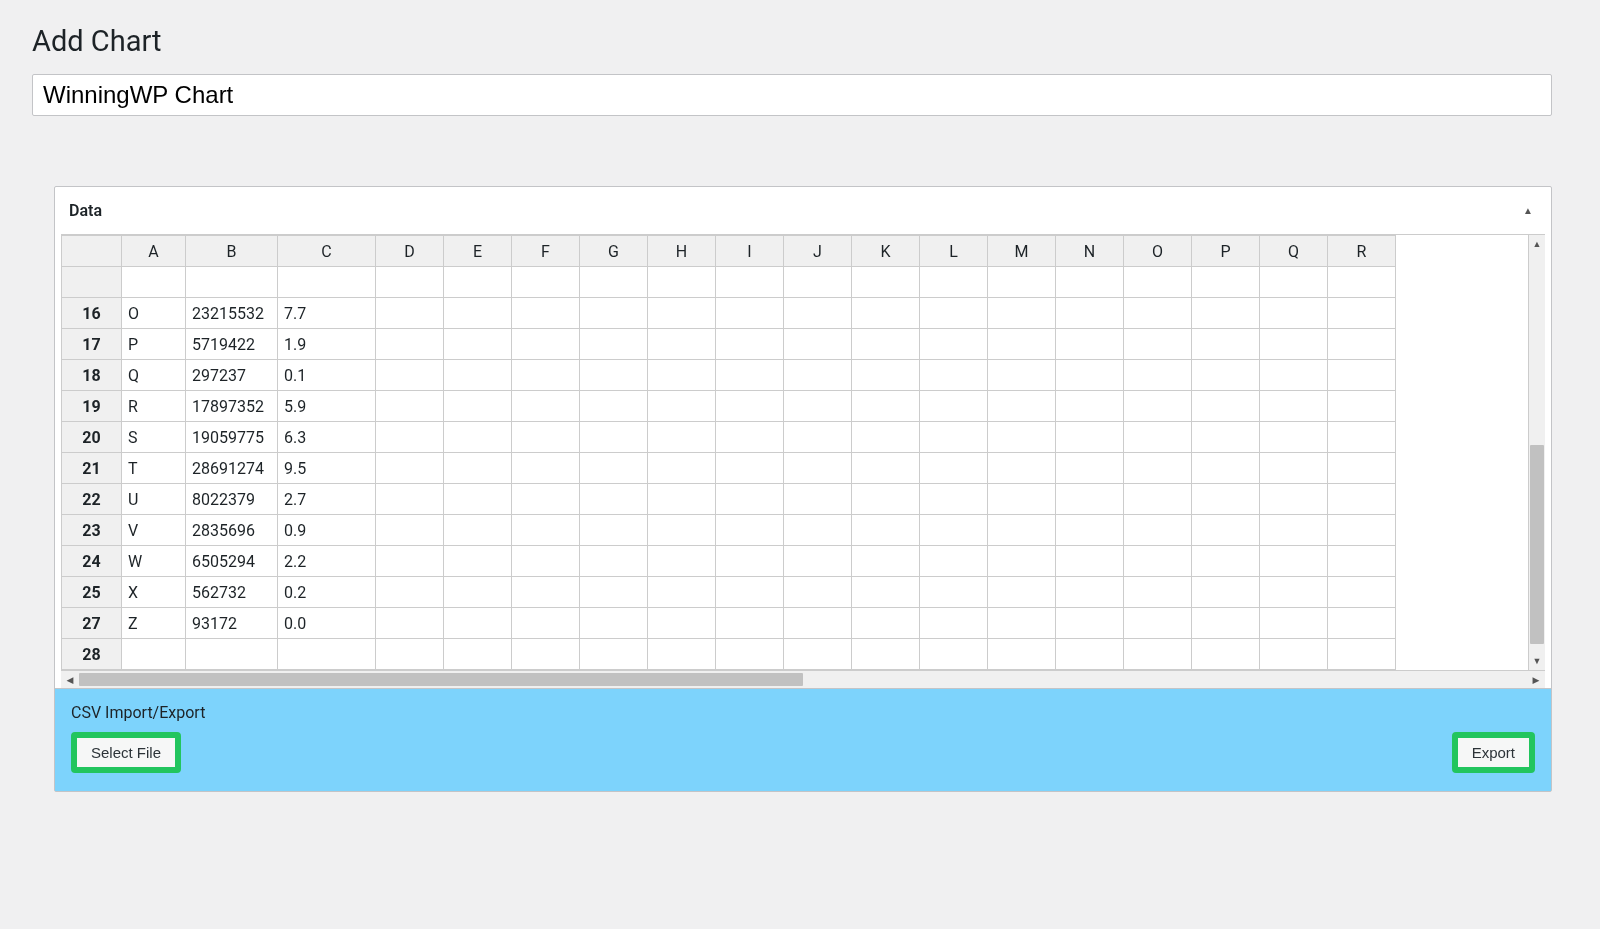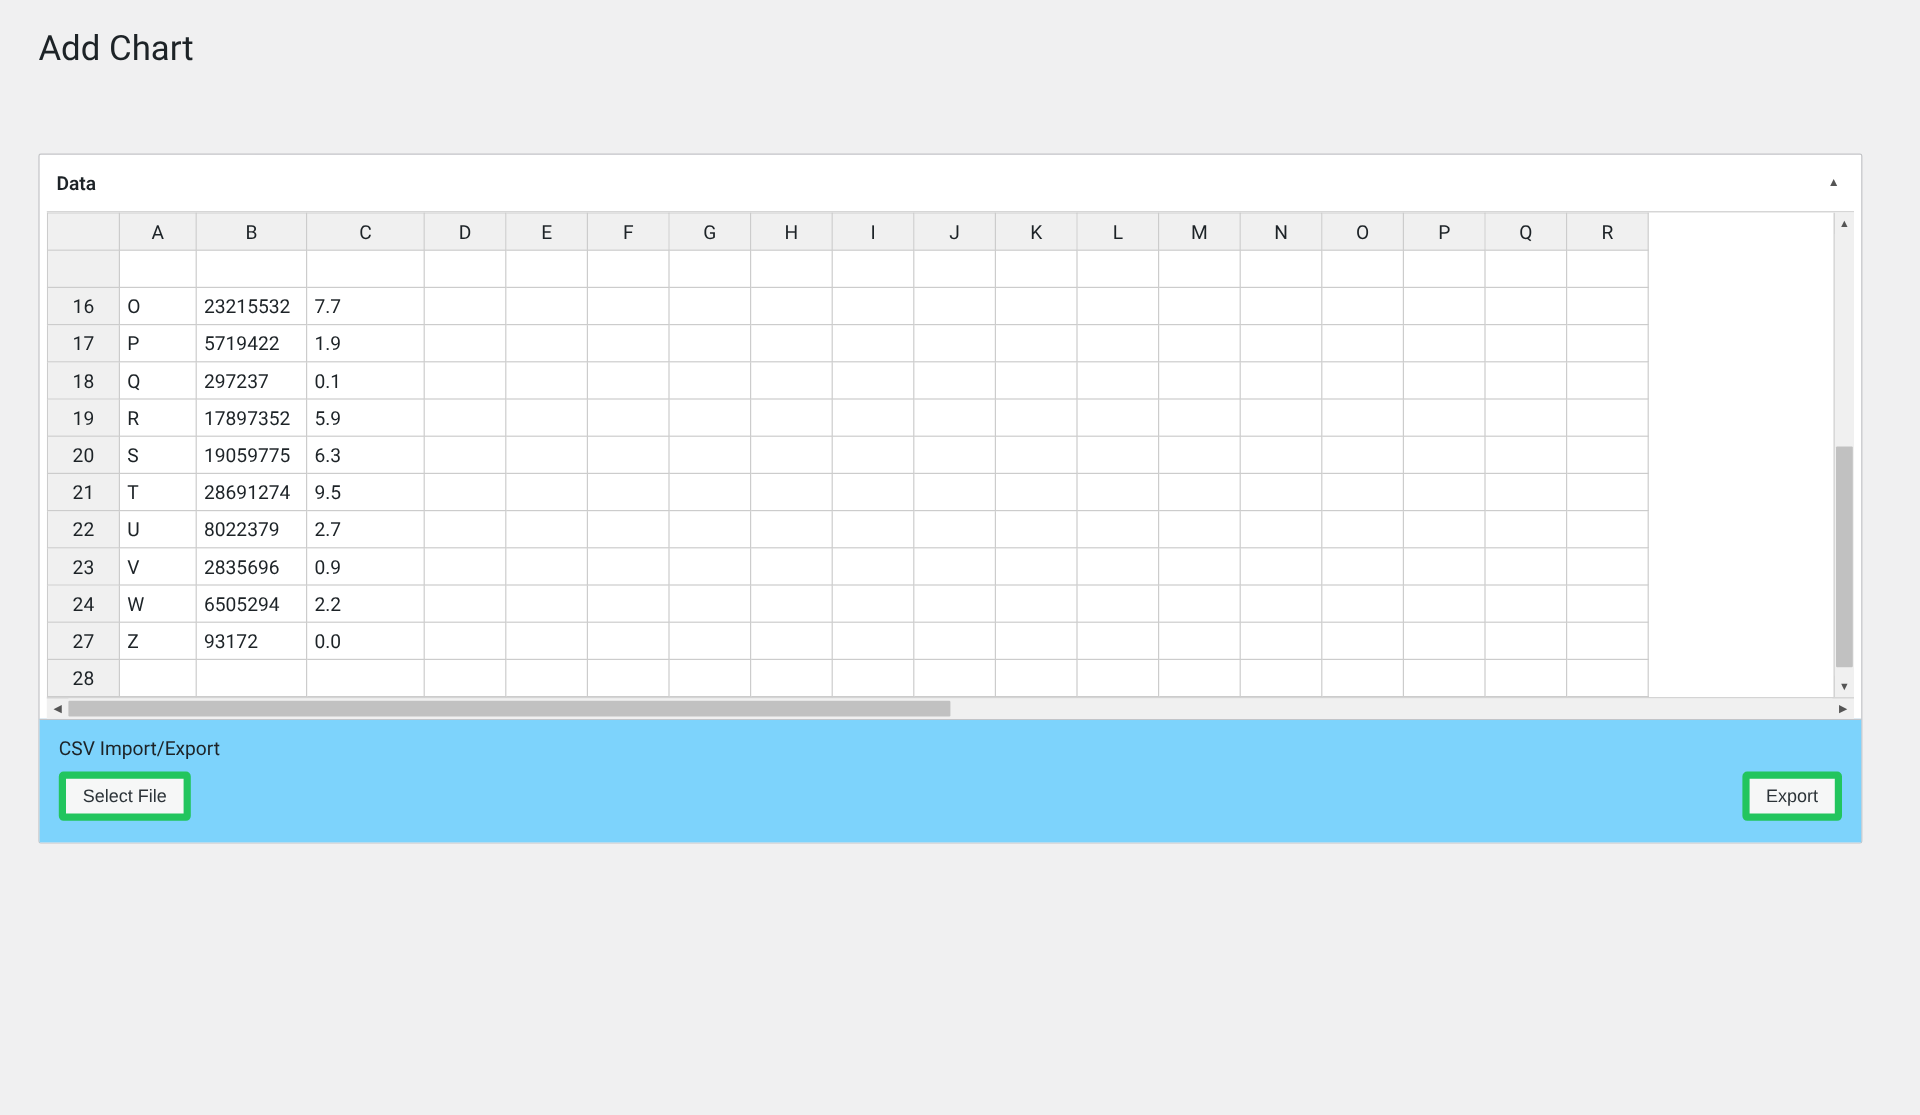--- a/index.html
+++ b/index.html
@@ -27,20 +27,21 @@
     border-radius: 2px;
     background: #fff;
     font-weight: 400;
   }
   .panel {
     margin-top: 70px;
     background: #fff;
     border: 1px solid #c3c4c7;
     border-radius: 2px;
     position: relative;
+    margin-left: 22px;
   }
   .panel-header {
     display: flex;
     justify-content: space-between;
     align-items: center;
     padding: 14px 14px 14px 14px;
     font-weight: 600;
     font-size: 16px;
   }
   .panel-header .toggle {
@@ -71,20 +72,21 @@
   }
   table.spreadsheet thead th {
     background: #f0f0f0;
     text-align: center;
     font-weight: 400;
   }
   table.spreadsheet .rowhdr {
     background: #f0f0f0;
     text-align: center;
     width: 60px;
+    font-weight: bold;
   }
   table.spreadsheet .corner {
     background: #f0f0f0;
     width: 60px;
   }
   table.spreadsheet .col-a { width: 64px; }
   table.spreadsheet .col-b { width: 92px; }
   table.spreadsheet .col-c { width: 98px; }
   table.spreadsheet .col-rest { width: 68px; }
   .sliver-row td, .sliver-row th { height: 6px; padding:0; font-size:0; }
@@ -165,20 +167,21 @@
     margin: 0 6px 0 6px;
     position: relative;
   }
 </style>
 </head>
 <body>
 
 <div class="page">
   <h1 class="page-title">Add Chart</h1>
 
+  <input type="text" class="chart-title-input" value="WinningWP Chart" style="">
 
   <div class="panel">
     <div class="panel-header">
       <span>Data</span>
       <span class="toggle">▲</span>
     </div>
 
     <div class="grid-inner">
       <div class="grid-scroll-area" style="padding-right:17px;">
         <table class="spreadsheet">
@@ -393,20 +396,41 @@
                 <td></td>
                 <td></td>
                 <td></td>
                 <td></td>
               </tr>
               <tr>
                 <th class="rowhdr">24</th>
                 <td>W</td>
                 <td>6505294</td>
                 <td>2.2</td>
+                <td></td>
+                <td></td>
+                <td></td>
+                <td></td>
+                <td></td>
+                <td></td>
+                <td></td>
+                <td></td>
+                <td></td>
+                <td></td>
+                <td></td>
+                <td></td>
+                <td></td>
+                <td></td>
+                <td></td>
+              </tr>
+              <tr>
+                <th class="rowhdr">25</th>
+                <td>X</td>
+                <td>562732</td>
+                <td>0.2</td>
                 <td></td>
                 <td></td>
                 <td></td>
                 <td></td>
                 <td></td>
                 <td></td>
                 <td></td>
                 <td></td>
                 <td></td>
                 <td></td>

